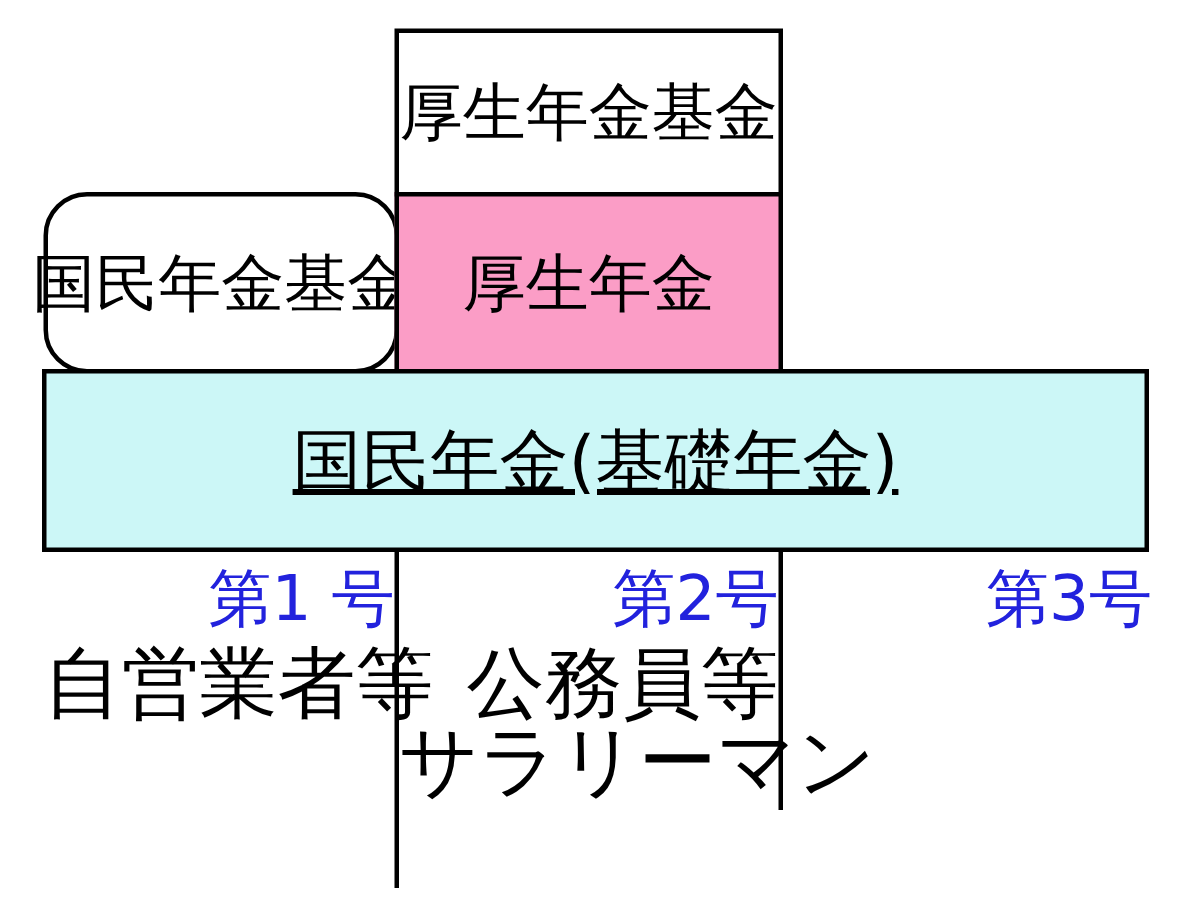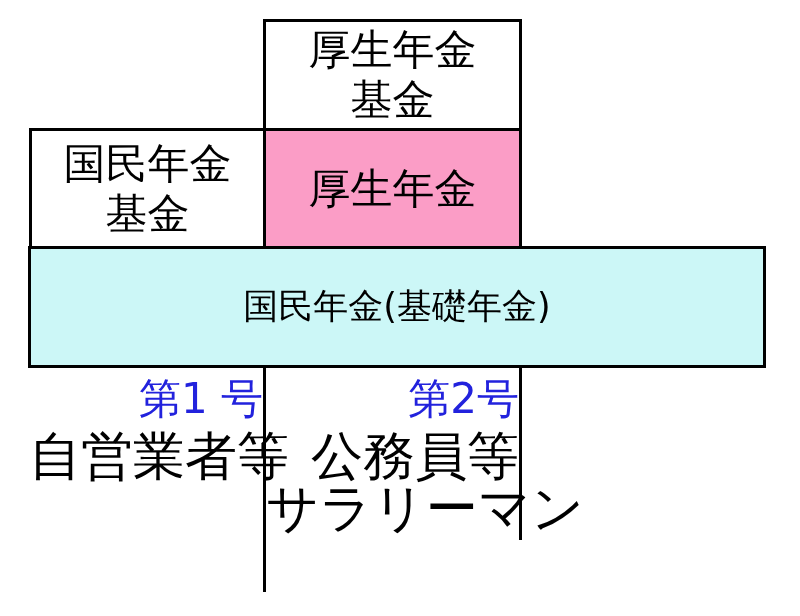--- a/index.html
+++ b/index.html
@@ -13,36 +13,36 @@
     height: 616px;
     background: #ffffff;
     font-family: "DejaVu Sans", sans-serif;
     overflow: hidden;
   }
   .pbox {
     position: absolute;
     box-sizing: border-box;
     border: 3px solid #000000;
     display: flex;
-    flex-direction: column;
+    flex-direction: row;
     align-items: center;
     justify-content: center;
     text-align: left;
     color: #000000;
   }
   .box-label {
     font-size: 42px;
     line-height: 1.18;
     white-space: nowrap;
   }
   #box-kosei-kikin   { left: 263px; top: 19px;  width: 259px; height: 112px; background: #ffffff; z-index: 2; }
-  #box-kokumin-kikin { left: 29px;  top: 128px; width: 237px; height: 121px; background: #ffffff; z-index: 1; }
+  #box-kokumin-kikin { left: 29px;  top: 128px; width: 237px; height: 121px; background: #ffffff; z-index: 1; border-radius: 29px; }
   #box-kosei         { left: 263px; top: 128px; width: 259px; height: 121px; background: var(--pink, #fb9dc6); z-index: 2; }
   #box-kiso          { left: 28px;  top: 246px; width: 738px; height: 122px; background: var(--cyan, #ccf7f7); z-index: 3; }
-  #box-kiso .box-label { font-size: 35px; }
+  #box-kiso .box-label { font-size: 46px; text-decoration: underline; }
 
   .divider {
     position: absolute;
     width: 3px;
     background: #000000;
   }
   #divider-1 { left: 263px; top: 368px; height: 224px; }
   #divider-2 { left: 519px; top: 368px; height: 172px; }
 
   .category {
@@ -99,15 +99,16 @@
     <div class="cat-line">自営業者等</div>
   </div>
 
   <div class="category" id="category-2">
     <div class="cat-number">第2号</div>
     <div class="cat-line">公務員等</div>
     <div class="cat-line">サラリーマン</div>
   </div>
 
   <div class="category" id="category-3">
+    <div class="cat-number">第3号</div>
   </div>
 
 </div>
 
 </body></html>

